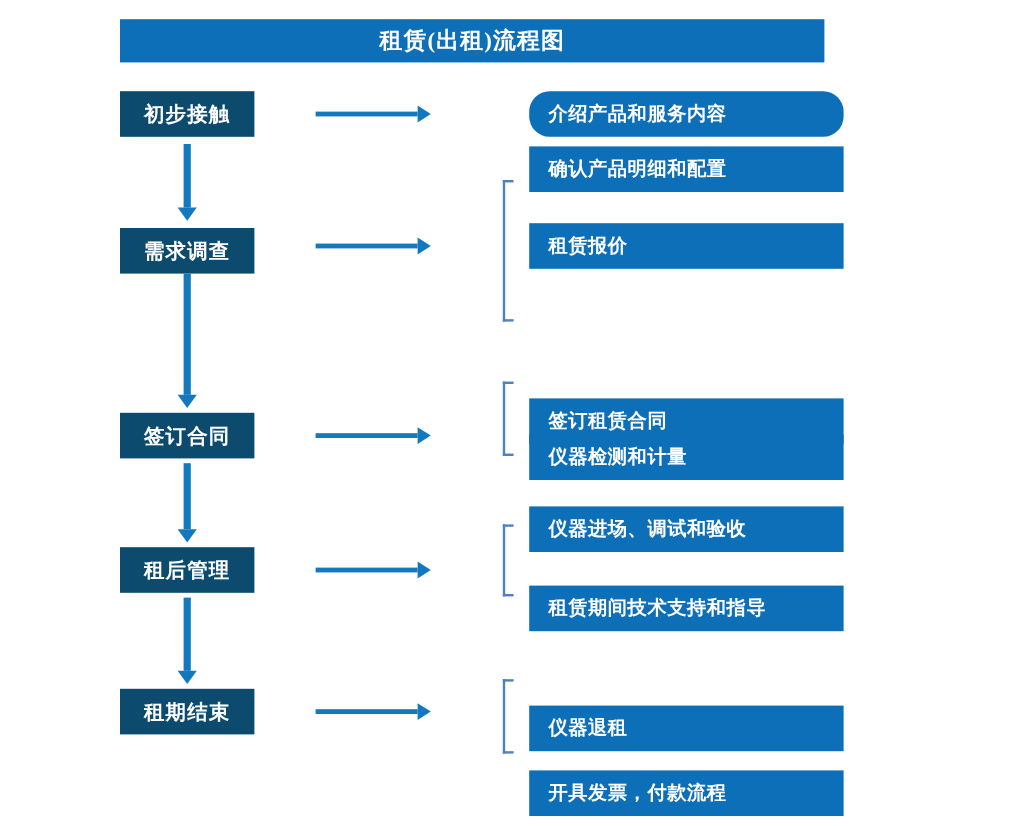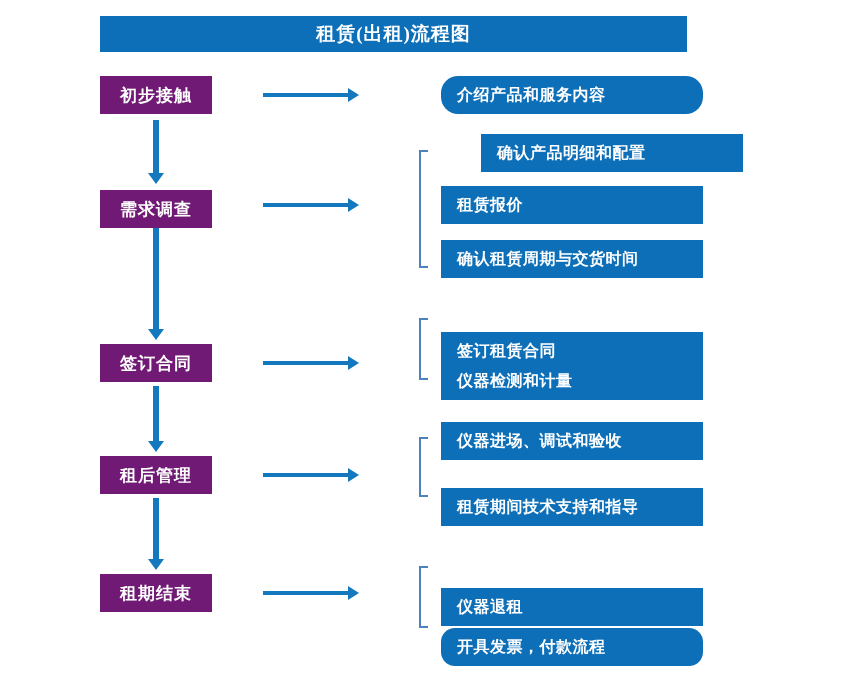--- a/index.html
+++ b/index.html
@@ -32,21 +32,21 @@
     display: flex;
     align-items: center;
     justify-content: center;
     font-family: "Liberation Serif", "DejaVu Serif", serif;
   }
   .stage-box {
     position: absolute;
     left: 100px;
     width: 112px;
     height: 38px;
-    background: #701a75;
+    background: #0c4a6e;
     color: #ffffff;
     font-size: 17px;
     font-weight: bold;
     display: flex;
     align-items: center;
     justify-content: center;
     letter-spacing: 1px;
     font-family: "Liberation Serif", "DejaVu Serif", serif;
   }
   .detail-box {
@@ -184,31 +184,30 @@
   <div class="bracket" style="left:419px; top:150px; height:118px;"></div>
 
   <div class="bracket" style="left:419px; top:318px; height:62px;"></div>
 
   <div class="bracket" style="left:419px; top:437px; height:60px;"></div>
 
   <div class="bracket" style="left:419px; top:566px; height:62px;"></div>
 
   <div class="detail-box" style="top:76px;border-radius:17px;">介绍产品和服务内容</div>
 
-  <div class="detail-box" style="top:134px;margin-left:40px;">确认产品明细和配置</div>
+  <div class="detail-box" style="top:122px;">确认产品明细和配置</div>
 
   <div class="detail-box" style="top:186px;">租赁报价</div>
 
-  <div class="detail-box" style="top:240px;">确认租赁周期与交货时间</div>
 
   <div class="detail-box" style="top:304px;margin-top:28px;">签订租赁合同</div>
 
   <div class="detail-box" style="top:362px;">仪器检测和计量</div>
 
   <div class="detail-box" style="top:422px;">仪器进场、调试和验收</div>
 
   <div class="detail-box" style="top:488px;">租赁期间技术支持和指导</div>
 
   <div class="detail-box" style="top:588px;">仪器退租</div>
 
-  <div class="detail-box" style="top:628px;border-radius:14px;">开具发票，付款流程</div>
+  <div class="detail-box" style="top:642px;">开具发票，付款流程</div>
 
 </div>
 
 </body></html>

